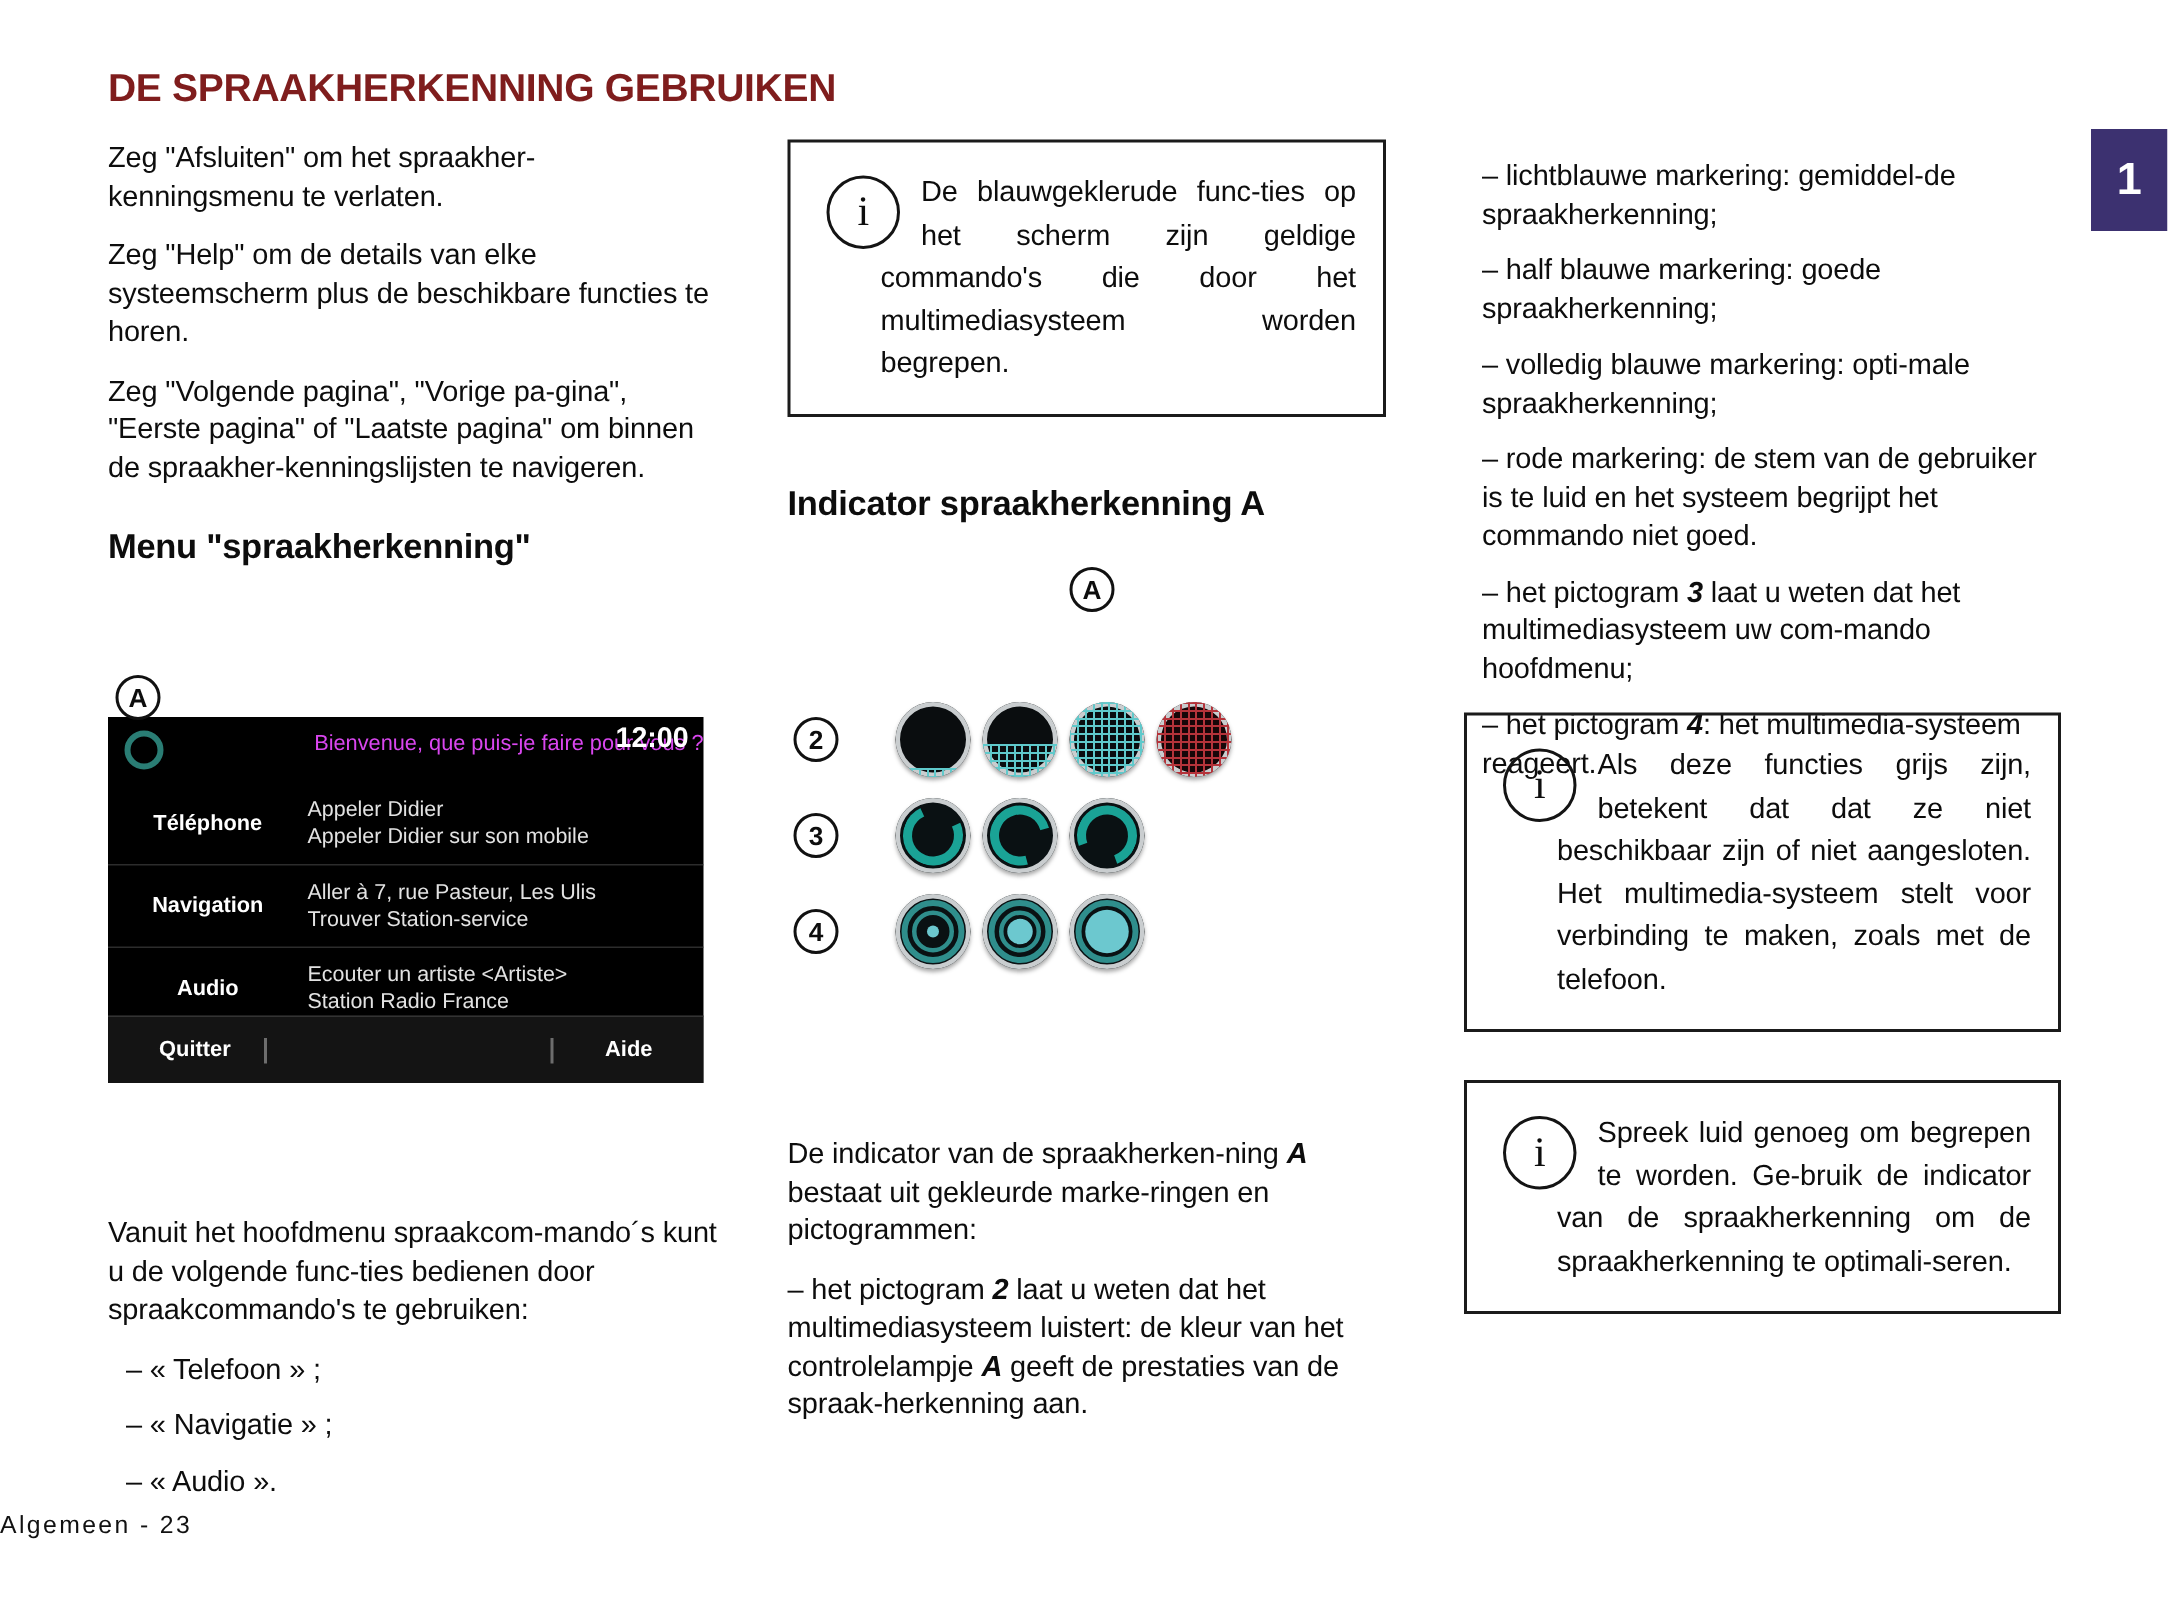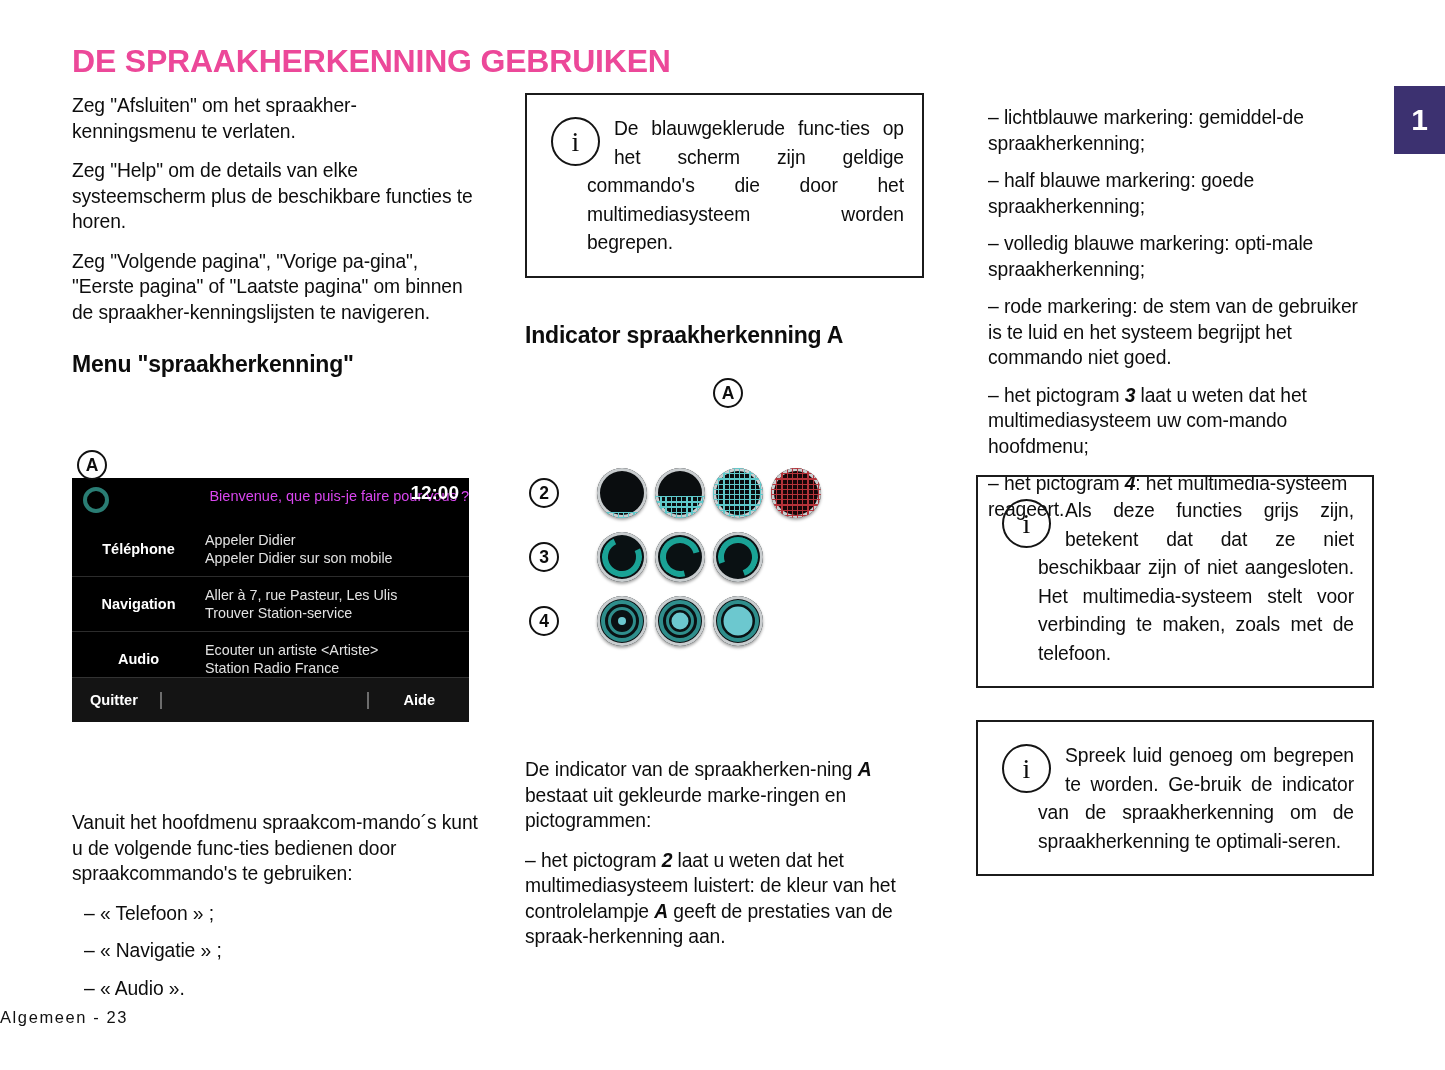--- a/index.html
+++ b/index.html
@@ -41,24 +41,24 @@
     font-size: 16.5px;
     letter-spacing: 1.6px;
     color: #111;
   }
 
   
   .doc-title {
     position: absolute;
     left: 72px;
     top: 43px;
-    font-size: 32px;
+    font-size: 26px;
     font-weight: bold;
     letter-spacing: -0.2px;
-    color: #ec4899;
+    color: #7f1d1d;
   }
 
   
   .col {
     position: absolute;
     top: 93px;
   }
   .col-left  { left: 72px;   width: 406px; }
   .col-mid   { left: 525px;  width: 399px; }
   .col-right { left: 976px;  width: 400px; }
@@ -212,21 +212,21 @@
     position: absolute;
     left: 0; right: 0; bottom: 0;
     height: 44px;
     background: #141414;
     border-top: 1px solid #333;
     display: flex;
     align-items: center;
     font-size: 14.6px;
     font-weight: bold;
   }
-  .screen-bottom .sb-left { margin-left: 18px; }
+  .screen-bottom .sb-left { margin-left: 34px; }
   .screen-bottom .sb-div1 { margin-left: 22px; width: 2px; height: 17px; background: #6d6d6d; }
   .screen-bottom .sb-div2 { margin-left: auto; width: 2px; height: 17px; background: #6d6d6d; }
   .screen-bottom .sb-right { margin-left: 34px; margin-right: 34px; }
 
   
   .indicator-fig {
     position: absolute;
     left: 525px;
     top: 378px;
     width: 400px;

